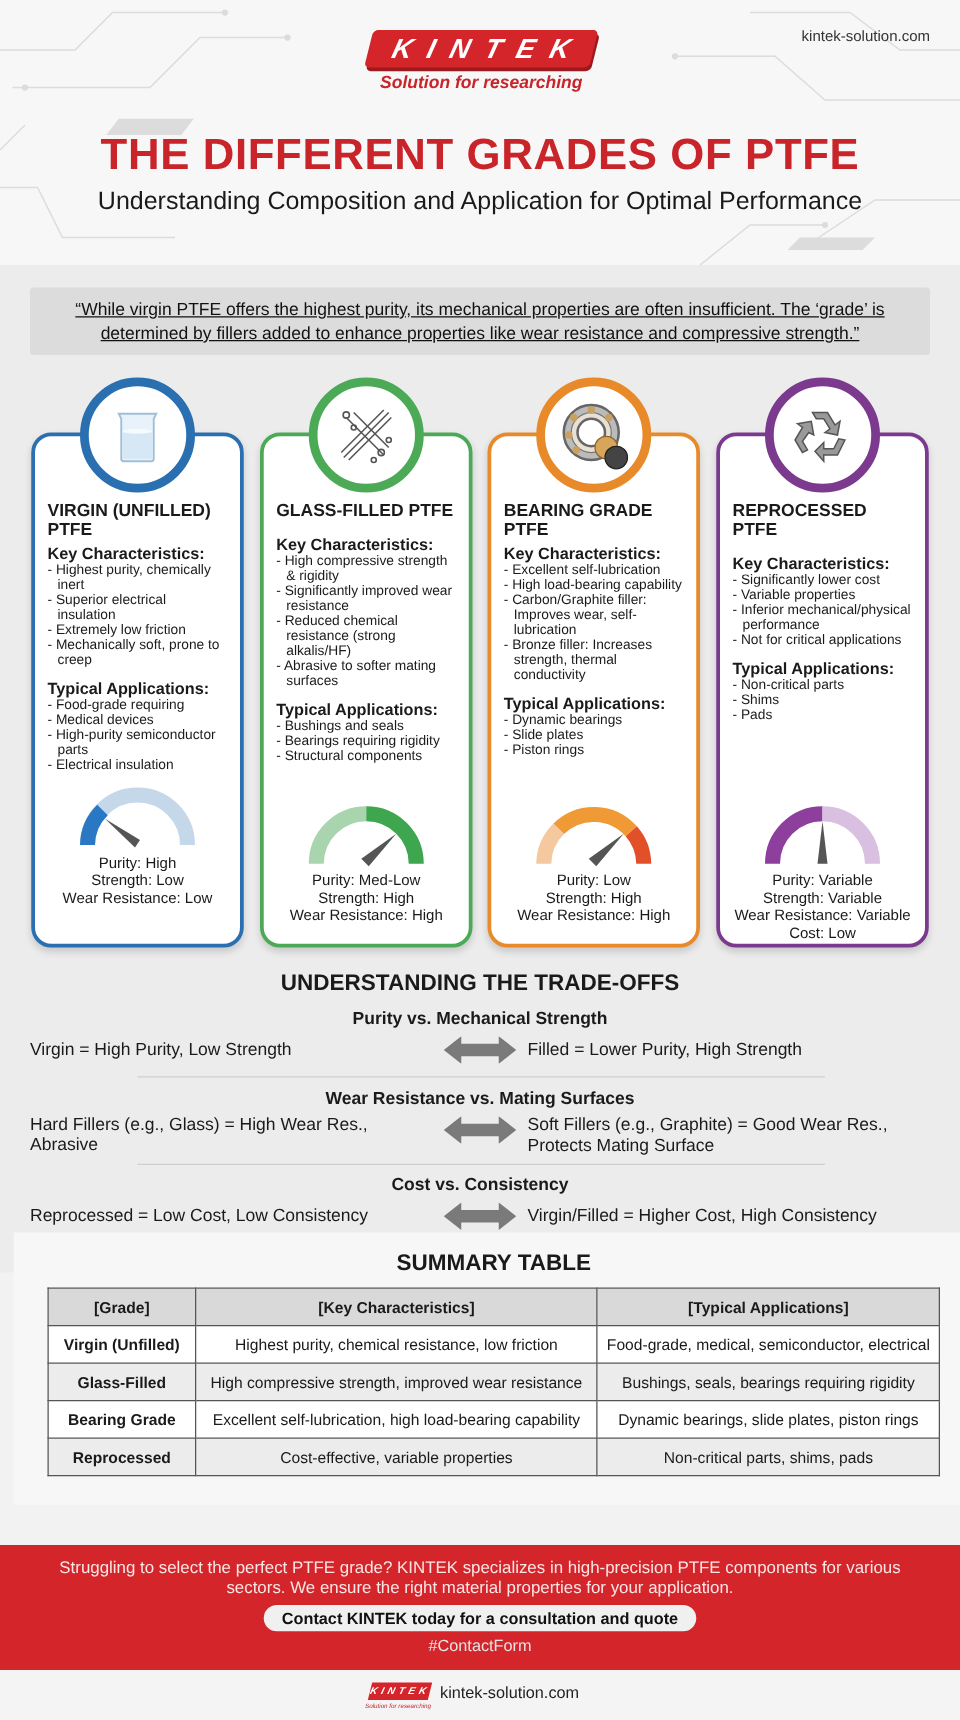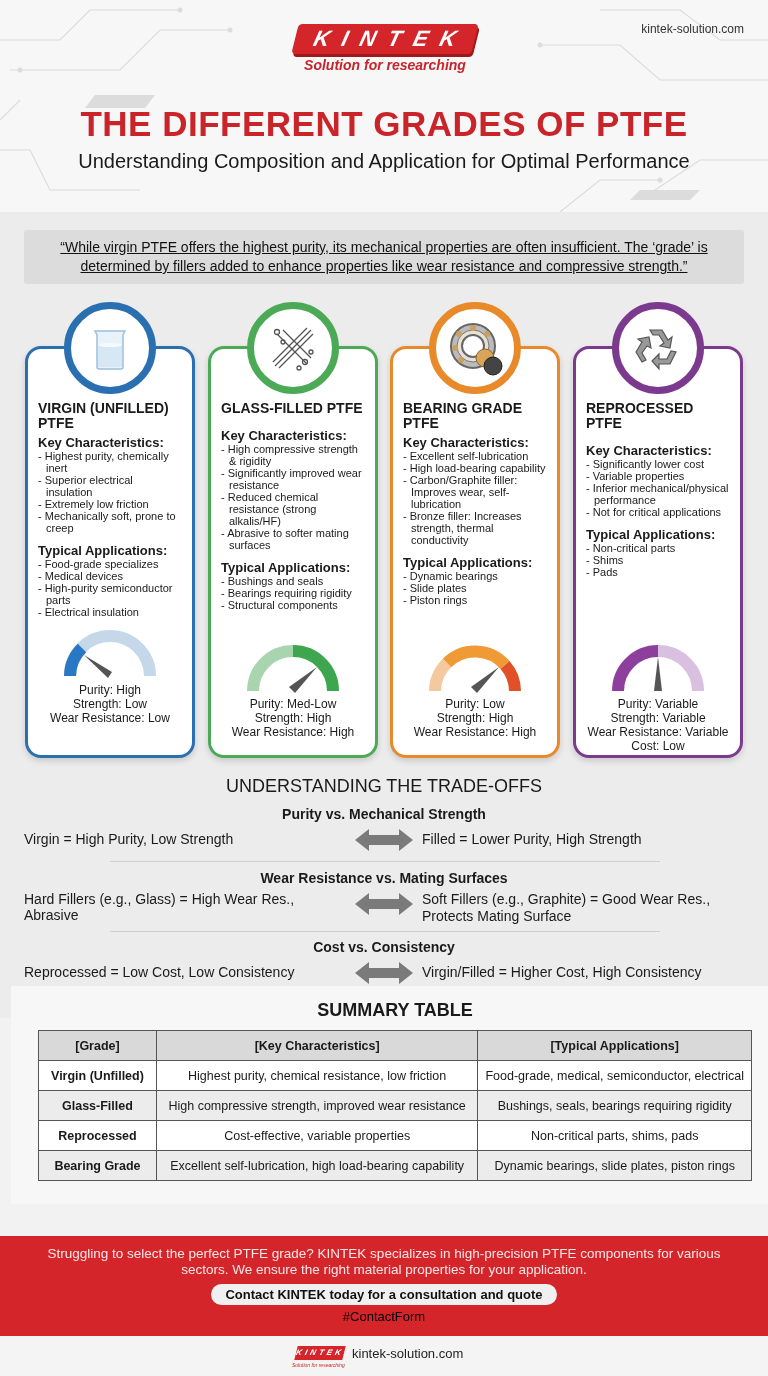--- a/index.html
+++ b/index.html
@@ -33,41 +33,41 @@
   .card-body { padding: 52px 10px 0 10px; }
   .card-title { text-align: left; font-weight: bold; font-size: 14px; line-height: 15px; margin-bottom: 4px; }
   .sec-h { font-weight: bold; font-size: 13px; margin-top: 2px; }
   .list { list-style: none; font-size: 11px; line-height: 12px; }
   .list li { padding-left: 8px; text-indent: -8px; }
   .list li::before { content: "- "; }
   .sec-gap { margin-top: 9px; }
   .gauge { position: absolute; left: 50%; margin-left: -50px; width: 100px; height: 56px; }
   .stats { position: absolute; left: 0; width: 100%; text-align: center; font-weight: normal; font-size: 12px; line-height: 14px; }
 
-  .tradeoffs-title { position: absolute; left: 0; width: 768px; top: 776px; text-align: center; font-weight: normal; font-size: 18px; }
+  .tradeoffs-title { position: absolute; left: 0; width: 768px; top: 776px; text-align: center; font-weight: bold; font-size: 18px; }
   .to-h { position: absolute; left: 0; width: 768px; text-align: center; font-weight: bold; font-size: 14px; }
   .to-left { position: absolute; font-size: 14px; width: 320px; }
   .to-right { position: absolute; left: 422px; font-size: 14px; width: 330px; line-height: 17px; }
   .arrow { position: absolute; left: 355px; width: 58px; height: 22px; }
   .divider { position: absolute; left: 110px; width: 550px; height: 1px; background: #cfcfcf; }
 
   .summary-wrap { position: absolute; left: 0; top: 986px; width: 768px; height: 218px; background: #f7f7f7; margin-left: 11px; }
   .summary-title { position: absolute; left: 0; width: 768px; top: 14px; text-align: center; font-weight: bold; font-size: 18px; }
   table { position: absolute; left: 27px; top: 44px; width: 714px; border-collapse: collapse; font-size: 12.5px; }
   th, td { border: 1px solid #555; text-align: center; height: 30px; }
   th { background: #d9d9d9; font-weight: bold; }
   tr:nth-child(even) td { background: #ececec; }
   tr:nth-child(odd) td { background: #fff; }
   td.grade { font-weight: bold; }
 
   .cta { position: absolute; left: 0; top: 1236px; width: 768px; height: 100px; background: #d4252b; color: #fff; text-align: center; }
   .cta-text { font-size: 13.5px; line-height: 16px; padding: 10px 40px 0 40px; color: #fbe6e6; }
   .cta-btn { display: inline-block; margin-top: 6px; background: #f0f0f0; color: #111; font-weight: bold; font-size: 13px;
     padding: 3px 14px; border-radius: 12px; }
-  .cta-link { font-size: 13px; margin-top: 4px; color: #000000; }
+  .cta-link { font-size: 13px; margin-top: 4px; color: #e5e5e5; }
   .footer { position: absolute; left: 0; top: 1336px; width: 768px; height: 40px; background: #f4f4f4; }
   .footer-logo { position: absolute; left: 296px; top: 10px; width: 48px; height: 14px; background: #d4252b; transform: skewX(-14deg);
     color: #fff; font-size: 8px; font-weight: bold; font-style: italic; letter-spacing: 3px; text-align: center; line-height: 14px; }
   .footer-logo-tag { position: absolute; left: 292px; top: 26px; font-size: 5px; color: #c8242a; font-style: italic; }
   .footer-url { position: absolute; left: 352px; top: 10px; font-size: 13px; color: #222; }
 </style>
 </head>
 <body>
 
 <div class="header">
@@ -117,21 +117,21 @@
     <div class="card-title">VIRGIN (UNFILLED) PTFE</div>
     <div class="sec-h">Key Characteristics:</div>
     <ul class="list">
       <li>Highest purity, chemically inert</li>
       <li>Superior electrical insulation</li>
       <li>Extremely low friction</li>
       <li>Mechanically soft, prone to creep</li>
     </ul>
     <div class="sec-h sec-gap">Typical Applications:</div>
     <ul class="list">
-      <li>Food-grade specializes</li>
+      <li>Food-grade requiring</li>
       <li>Medical devices</li>
       <li>High-purity semiconductor parts</li>
       <li>Electrical insulation</li>
     </ul>
   </div>
   <svg class="gauge" style="top:275px;" viewBox="0 0 100 56">
     <path d="M10 52 A40 40 0 0 1 90 52" stroke="#c5d8ea" stroke-width="12" fill="none"></path>
     <path d="M10 52 A40 40 0 0 1 22 24" stroke="#2a78c4" stroke-width="12" fill="none"></path>
     <polygon points="24,31 52,48 48,54" fill="#555"></polygon>
   </svg>
@@ -317,28 +317,28 @@
         <td class="grade">Virgin (Unfilled)</td>
         <td>Highest purity, chemical resistance, low friction</td>
         <td>Food-grade, medical, semiconductor, electrical</td>
       </tr>
       <tr>
         <td class="grade">Glass-Filled</td>
         <td>High compressive strength, improved wear resistance</td>
         <td>Bushings, seals, bearings requiring rigidity</td>
       </tr>
       <tr>
+        <td class="grade">Bearing Grade</td>
+        <td>Excellent self-lubrication, high load-bearing capability</td>
+        <td>Dynamic bearings, slide plates, piston rings</td>
+      </tr>
+      <tr>
         <td class="grade">Reprocessed</td>
         <td>Cost-effective, variable properties</td>
         <td>Non-critical parts, shims, pads</td>
-      </tr>
-      <tr>
-        <td class="grade">Bearing Grade</td>
-        <td>Excellent self-lubrication, high load-bearing capability</td>
-        <td>Dynamic bearings, slide plates, piston rings</td>
       </tr>
     </tbody>
   </table>
 </div>
 
 <div class="cta">
   <div class="cta-text">Struggling to select the perfect PTFE grade? KINTEK specializes in high-precision PTFE components for various sectors. We ensure the right material properties for your application.</div>
   <div class="cta-btn">Contact KINTEK today for a consultation and quote</div>
   <div class="cta-link">#ContactForm</div>
 </div>

